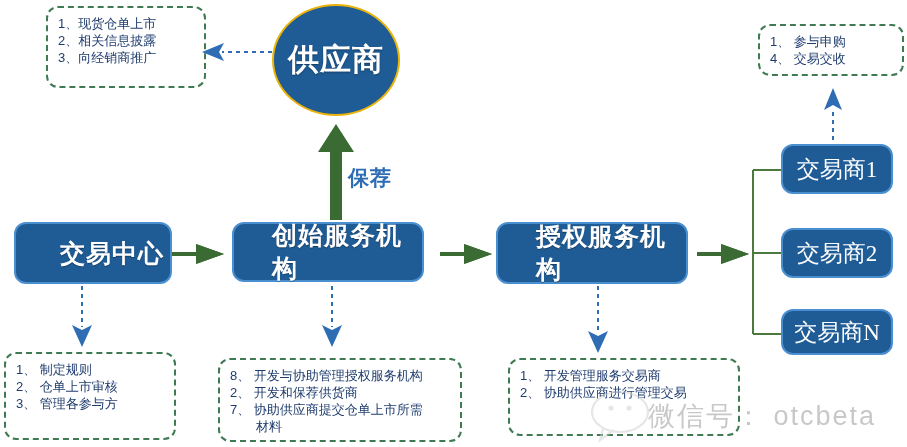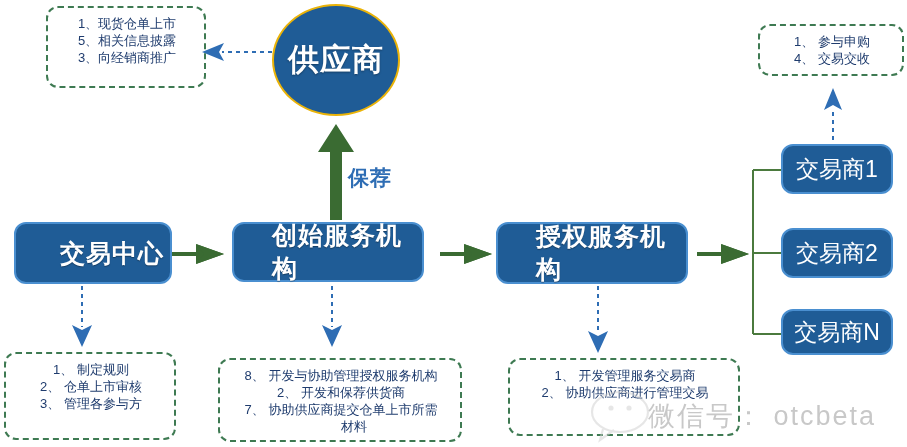--- a/index.html
+++ b/index.html
@@ -43,20 +43,21 @@
   }
   .node-main {
     font-size: 25px;
     padding-left: 38px;
   }
   .node-trader {
     font-size: 23px;
     font-weight: normal;
     letter-spacing: 0px;
     text-shadow: none;
+    font-family: Liberation Serif, serif;
   }
 
   
   .circle-node {
     position: absolute;
     border-radius: 50%;
     background: #1F5C96;
     border: 2px solid #eab308;
     box-sizing: border-box;
     display: flex;
@@ -73,21 +74,20 @@
   .note-box {
     position: absolute;
     border: 2px dashed #3E7A52;
     border-radius: 12px;
     box-sizing: border-box;
     background: transparent;
     color: #1F3C6E;
     font-size: 13px;
     line-height: 17px;
     padding: 7px 8px 7px 10px;
-    text-align: center;
   }
   .note-line {
     white-space: pre;
     display: block;
   }
   .note-indent {
     padding-left: 26px;
   }
 
   
@@ -206,21 +206,21 @@
   </div>
 
   <div class="node-box node-trader" style="left:781px; top:309px; width:112px; height:46px;">
     <span>交易商N</span>
   </div>
 
   <div class="free-label" style="left:348px; top:164px;">保荐</div>
 
   <div class="note-box" style="left:46px; top:6px; width:160px; height:82px;">
     <span class="note-line">1、现货仓单上市</span>
-    <span class="note-line">5、相关信息披露</span>
+    <span class="note-line">2、相关信息披露</span>
     <span class="note-line">3、向经销商推广</span>
   </div>
 
   <div class="note-box" style="left:758px; top:24px; width:146px; height:52px;">
     <span class="note-line">1、 参与申购</span>
     <span class="note-line">4、 交易交收</span>
   </div>
 
   <div class="note-box" style="left:4px; top:352px; width:172px; height:88px;">
     <span class="note-line">1、 制定规则</span>

